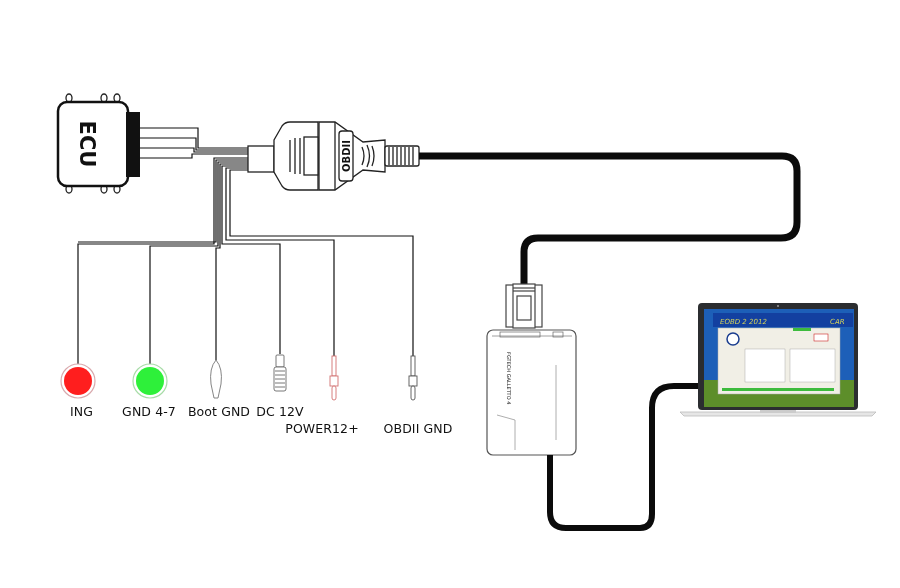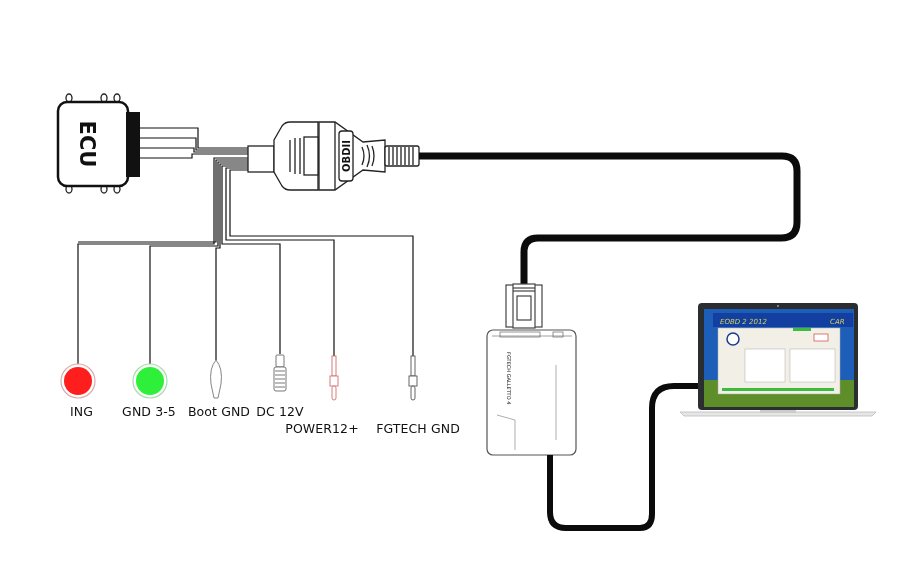--- a/index.html
+++ b/index.html
@@ -118,17 +118,17 @@
     </g>
     <g stroke="#555" stroke-width="0.9" fill="#fff">
       <rect x="411" y="356" width="4" height="20"></rect>
       <rect x="409" y="376" width="8" height="10"></rect>
       <rect x="411" y="386" width="4" height="14" rx="2"></rect>
     </g>
   </g>
 </svg>
 
 <div class="lbl" style="left:77px; top:404px;padding-left:9px;">ING</div>
-<div class="lbl" style="left:149px; top:404px;">GND 3-5</div>
+<div class="lbl" style="left:149px; top:404px;">GND 4-7</div>
 <div class="lbl" style="left:219px; top:404px;text-align:center;">Boot GND</div>
 <div class="lbl" style="left:280px; top:404px;text-align:right;">DC 12V</div>
 <div class="lbl" style="left:322px; top:421px;">POWER12+</div>
-<div class="lbl" style="left:418px; top:421px;">FGTECH GND</div>
+<div class="lbl" style="left:418px; top:421px;">OBDII GND</div>
 
 </body></html>

